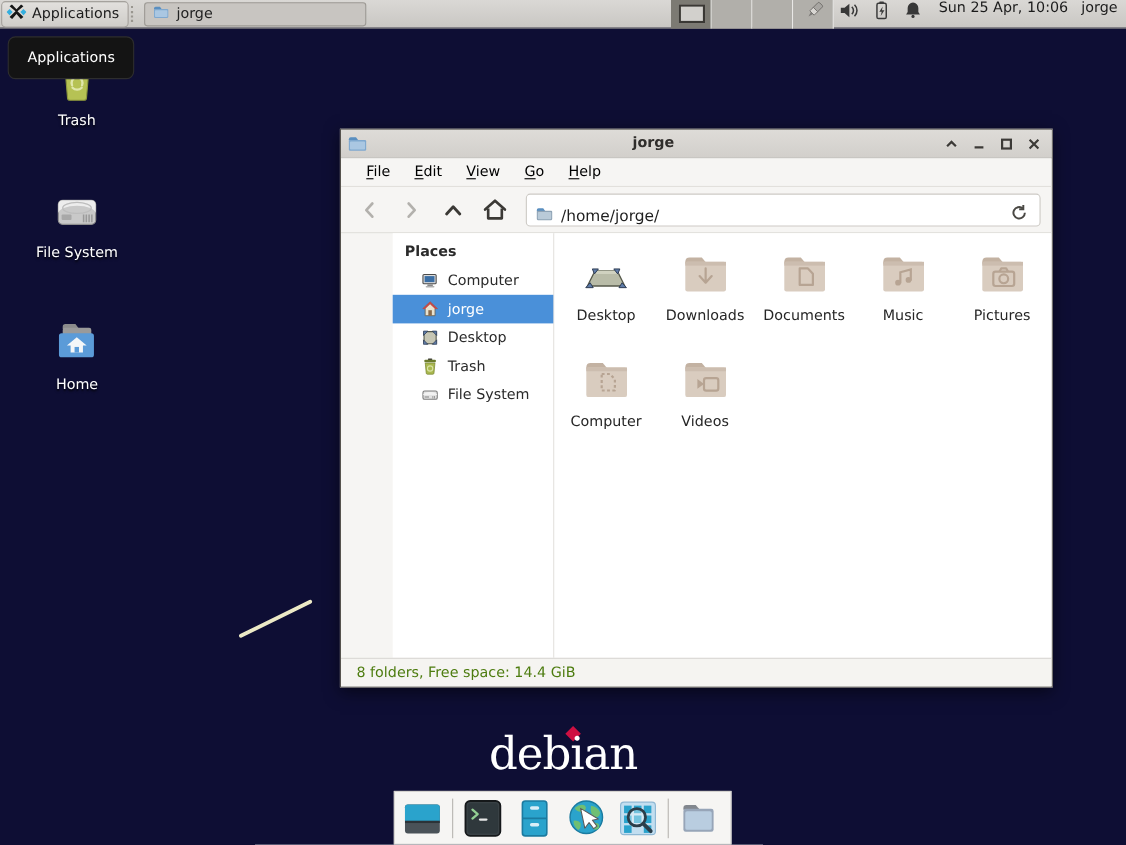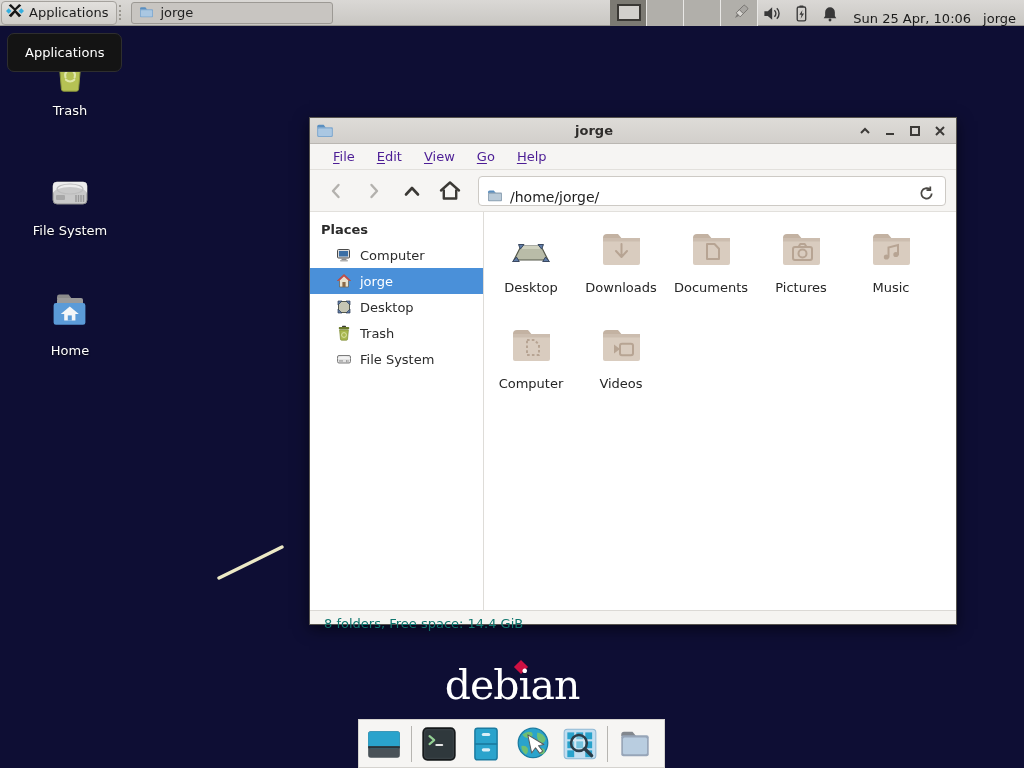--- a/index.html
+++ b/index.html
@@ -15,21 +15,21 @@
                 padding:0 8px 0 4px; background:linear-gradient(#e2e0dd,#cfcdc9);
                 border:1px solid #a5a29d; border-radius:4px; color:#1c1c1c; }
   .panel-handle { width:7px; height:15px; margin-left:2px; border-left:2px dotted #99968f; }
   .task-button { display:flex; align-items:center; gap:6px; width:202px; height:22px; margin-left:5px;
                  padding:0 7px; background:#c8c5c1; border:1px solid #9c9994; border-radius:3px; color:#222; }
   .pager { position:absolute; left:610px; top:0; height:26px; display:flex; }
   .pager .ws { width:37px; height:26px; background:#b1afaa; border-right:1px solid #e9e8e6; }
   .pager .ws.active { background:#7c7a73; position:relative; }
   .pager .ws.active .mini-win { position:absolute; left:7px; top:4px; width:24px; height:17px;
                                 background:#d2d0cc; border:2px solid #3a3834; }
-  .tray { position:absolute; right:0; top:0; height:26px; display:flex; align-items:flex-end;
+  .tray { position:absolute; right:0; top:0; height:26px; display:flex; align-items:flex-start;
           gap:11px; padding-right:8px; color:#1b1b1b; }
   .tray .clock { margin-left:3px; }
   .tray .user { margin-left:1px; }
 
   
   .tooltip { position:absolute; left:7px; top:33px; height:39px; padding:0 17px; z-index:50;
              background:#141414; border:1px solid #2e2e2e; border-radius:7px;
              color:#fff; line-height:37px; font-size:13px; }
 
   
@@ -49,49 +49,49 @@
             z-index:10; display:flex; flex-direction:column; }
   .titlebar { height:26px; background:linear-gradient(#dedcd8,#d2cfcb); display:flex;
               align-items:center; padding:0 6px; border-bottom:1px solid #bab7b2; }
   .titlebar .wicon { width:18px; height:18px; }
   .titlebar .wtitle { flex:1; text-align:center; font-weight:bold; color:#2f2d2b; }
   .win-controls { display:flex; align-items:center; gap:4px; }
   .win-btn { width:21px; height:21px; display:flex; align-items:center; justify-content:center; }
 
   .menubar { height:26px; background:#f6f5f3; border-bottom:1px solid #e2e0dc;
              display:flex; align-items:center; padding-left:12px; }
-  .menu-item { padding:0 11px; height:24px; line-height:24px; color:#4c1d95; }
+  .menu-item { padding:0 11px; height:24px; line-height:24px; color:#000000; }
   u { text-decoration:underline; text-underline-offset:2px; }
 
   .toolbar { height:42px; background:#f6f5f3; border-bottom:1px solid #e2e0dc;
              display:flex; align-items:center; padding:0 10px; }
   .nav-btn { width:32px; height:30px; display:flex; align-items:center; justify-content:center;
              border-radius:3px; margin-right:6px; }
   .pathbar { flex:1; height:30px; margin-left:6px; background:#fff; border:1px solid #cdcac5;
              border-radius:4px; display:flex; align-items:flex-end; padding:0 8px; }
   .pathbar input { flex:1; border:none; outline:none; font-family:inherit; font-size:14px;
                    color:#1e1e1e; margin-left:7px; background:transparent; }
   .reload-btn { width:22px; height:22px; display:flex; align-items:center; justify-content:center; }
 
-  .win-body { flex:1; display:flex; min-height:0; }
+  .win-body { flex:1; display:flex; min-height:0;padding-left:47px; }
   .sidebar { width:174px; background:#fff; border-right:1px solid #dedcd8; padding-top:6px; }
   .side-header { padding:4px 0 4px 11px; font-weight:bold; color:#2b2b2b; height:24px; }
   .side-item { height:26px; display:flex; align-items:center; gap:8px; padding-left:26px; color:#2b2b2b; }
   .side-item.selected { background:#4a90d9; color:#fff; }
   .side-item .sicon { width:16px; height:16px; flex:0 0 16px; }
 
   .files-area { flex:1; background:#fff; padding:14px 0 0 2px;
                 display:grid; grid-template-columns:repeat(5,90px); grid-auto-rows:96px;
                 justify-items:center; align-content:start; }
   .file-item { width:90px; text-align:center; }
   .file-item .ficon { width:48px; height:48px; margin:0 auto; }
   .file-item .flabel { margin-top:6px; color:#262626; font-size:13px; }
 
-  .statusbar { height:14px; background:#f5f4f1; border-top:1px solid #dbd9d5;
-               line-height:25px; padding-left:14px; color:#0f766e; }
+  .statusbar { height:26px; background:#f5f4f1; border-top:1px solid #dbd9d5;
+               line-height:25px; padding-left:14px; color:#4d7c0f; }
 
   
   .debian-logo { position:absolute; left:0; top:661px; width:1024px; text-align:center;
                  font-family:"DejaVu Serif","Liberation Serif",serif; font-size:41px;
                  color:#fff; z-index:3; letter-spacing:-1px; }
   .debian-dot { position:absolute; left:516px; top:662px; width:10px; height:10px;
                 background:#ce1042; transform:rotate(45deg); }
 
   
   .dock { position:absolute; left:358px; top:719px; width:307px; height:49px;
@@ -404,42 +404,42 @@
           </div>
           <div class="flabel">Documents</div>
         </div>
 
         <div class="file-item">
           <div class="ficon">
             <svg width="48" height="48" viewBox="0 0 48 48">
               <path d="M6 12 q0-4 4-4 h11 l5 6 H6 z" fill="#c3b2a2"></path>
               <rect x="6" y="12" width="37" height="27" rx="2" fill="#d9ccbf"></rect>
               <rect x="6" y="12" width="37" height="3.5" fill="#ccbdaf"></rect>
+              <path d="M21.5 31 v-9.5 l9.5 -2.5 v9.5" stroke="#b7a493" stroke-width="2" fill="none" stroke-linecap="round"></path>
+              <circle cx="19.4" cy="31" r="2.6" fill="#b7a493"></circle>
+              <circle cx="28.9" cy="28.5" r="2.6" fill="#b7a493"></circle>
+            </svg>
+          </div>
+          <div class="flabel">Music</div>
+        </div>
+
+        <div class="file-item">
+          <div class="ficon">
+            <svg width="48" height="48" viewBox="0 0 48 48">
+              <path d="M6 12 q0-4 4-4 h11 l5 6 H6 z" fill="#c3b2a2"></path>
+              <rect x="6" y="12" width="37" height="27" rx="2" fill="#d9ccbf"></rect>
+              <rect x="6" y="12" width="37" height="3.5" fill="#ccbdaf"></rect>
               <g stroke="#b7a493" stroke-width="2" fill="none" stroke-linejoin="round">
                 <rect x="16" y="21" width="19" height="13" rx="2"></rect>
                 <circle cx="25.5" cy="27.5" r="4"></circle>
                 <path d="M21.5 21 l1.8-3 h4.4 l1.8 3"></path>
               </g>
             </svg>
           </div>
           <div class="flabel">Pictures</div>
-        </div>
-
-        <div class="file-item">
-          <div class="ficon">
-            <svg width="48" height="48" viewBox="0 0 48 48">
-              <path d="M6 12 q0-4 4-4 h11 l5 6 H6 z" fill="#c3b2a2"></path>
-              <rect x="6" y="12" width="37" height="27" rx="2" fill="#d9ccbf"></rect>
-              <rect x="6" y="12" width="37" height="3.5" fill="#ccbdaf"></rect>
-              <path d="M21.5 31 v-9.5 l9.5 -2.5 v9.5" stroke="#b7a493" stroke-width="2" fill="none" stroke-linecap="round"></path>
-              <circle cx="19.4" cy="31" r="2.6" fill="#b7a493"></circle>
-              <circle cx="28.9" cy="28.5" r="2.6" fill="#b7a493"></circle>
-            </svg>
-          </div>
-          <div class="flabel">Music</div>
         </div>
 
 
         <div class="file-item">
           <div class="ficon">
             <svg width="48" height="48" viewBox="0 0 48 48">
               <path d="M6 12 q0-4 4-4 h11 l5 6 H6 z" fill="#c3b2a2"></path>
               <rect x="6" y="12" width="37" height="27" rx="2" fill="#d9ccbf"></rect>
               <rect x="6" y="12" width="37" height="3.5" fill="#ccbdaf"></rect>
               <path d="M20 18 h7.5 l4.5 4.8 V33 H20 z" stroke="#b7a493" stroke-width="2" fill="none" stroke-linejoin="round" stroke-dasharray="2.6 2.2"></path>

